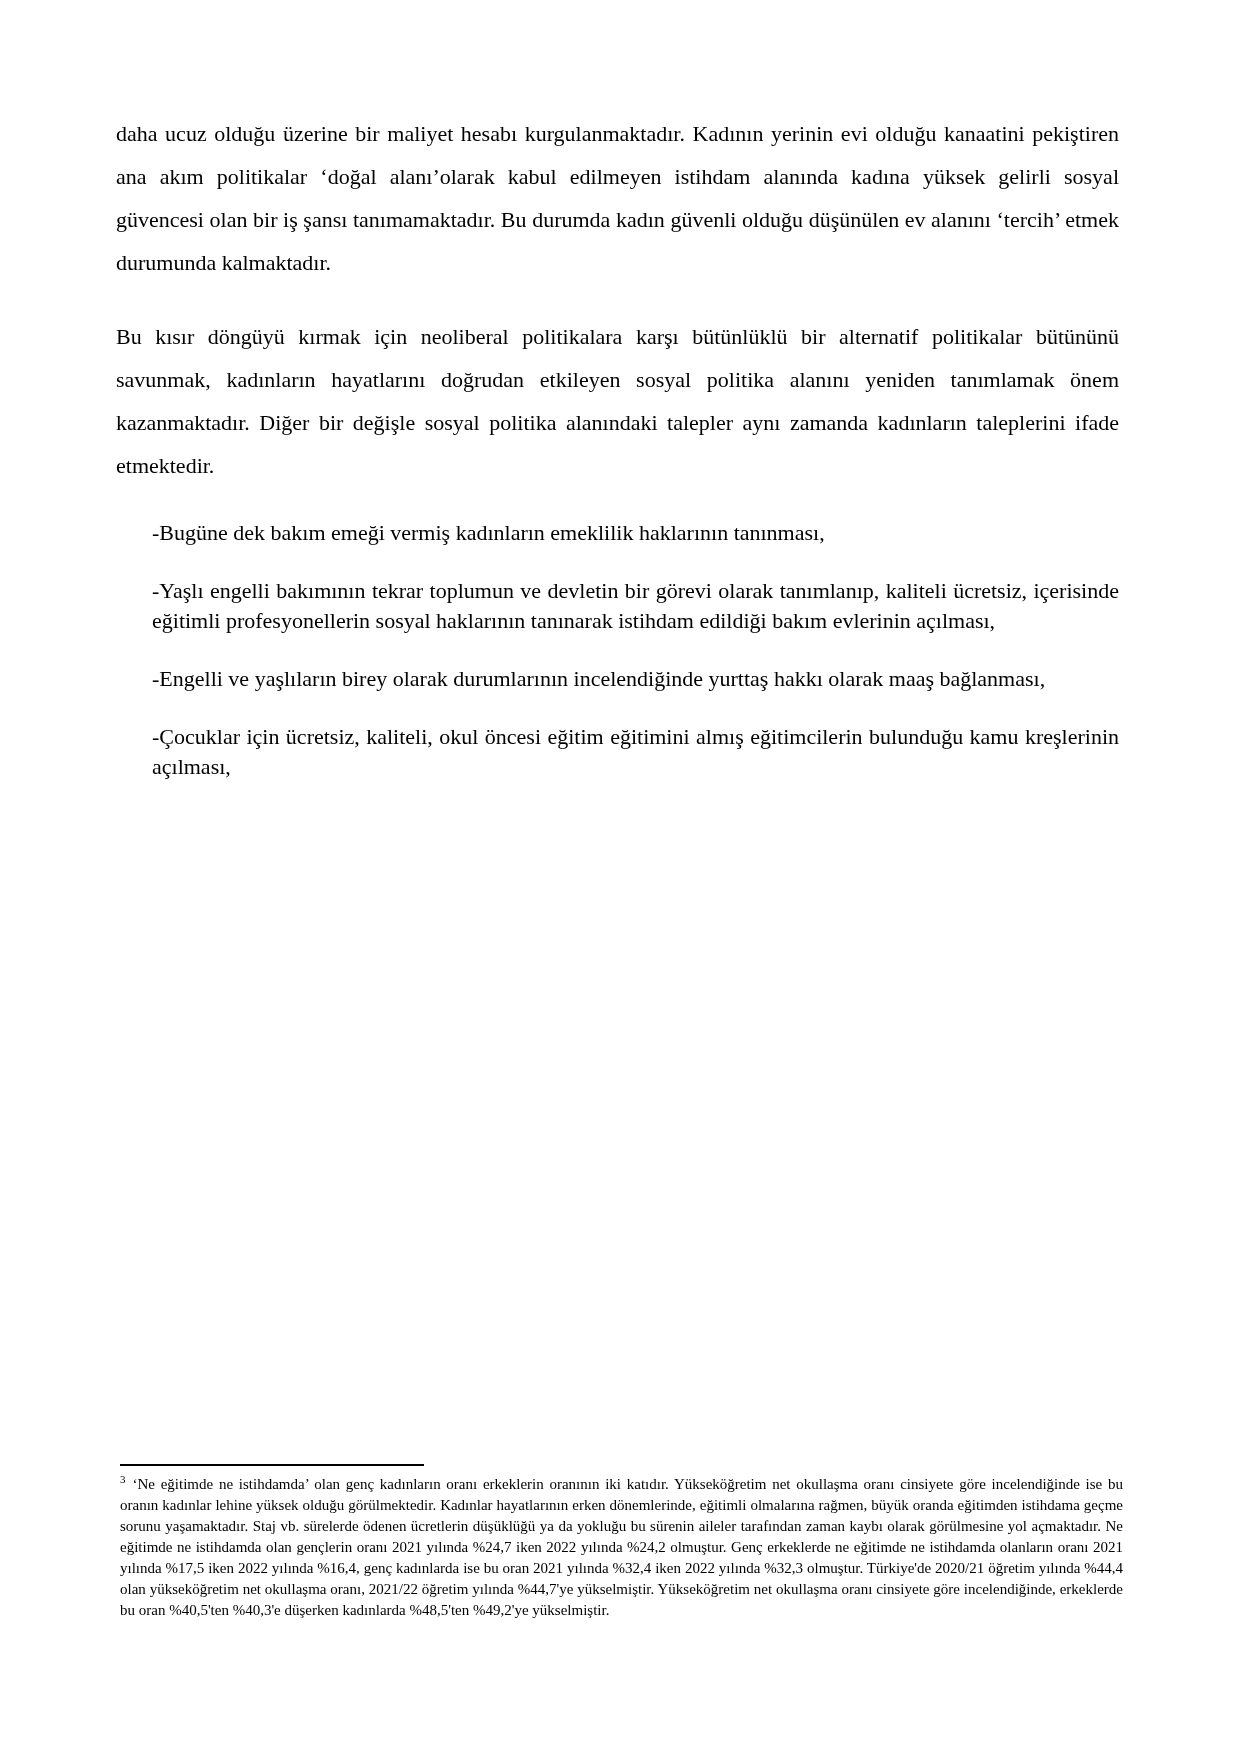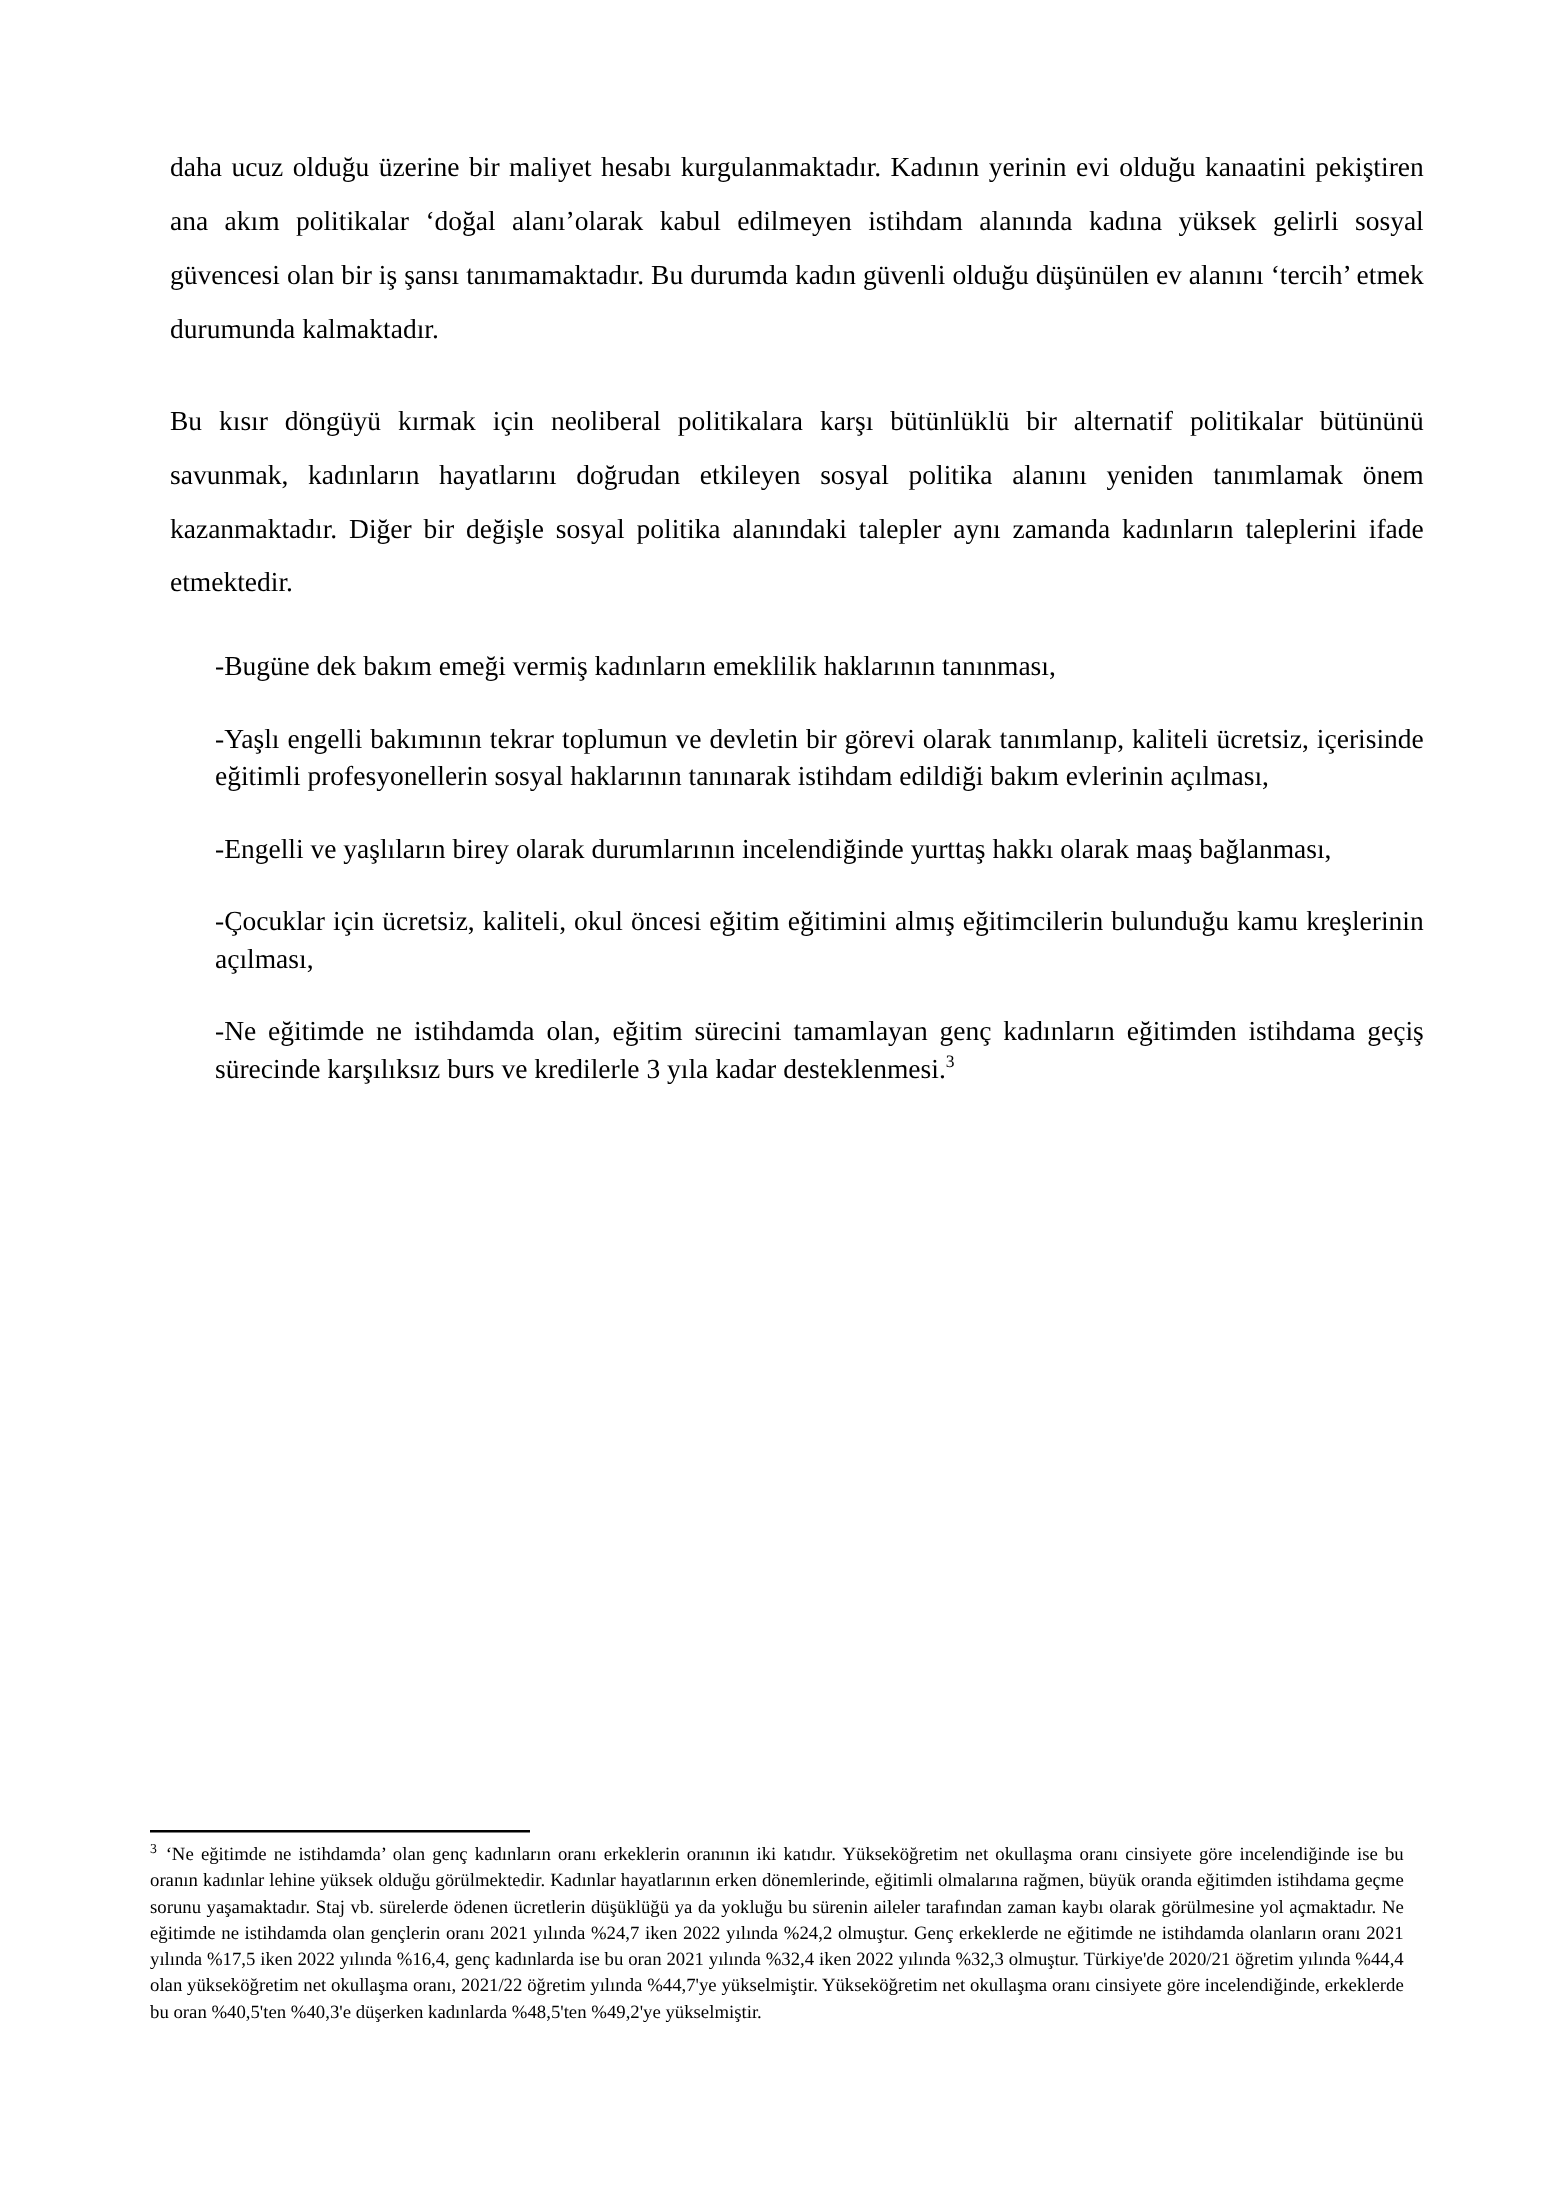--- a/index.html
+++ b/index.html
@@ -11,21 +11,21 @@
     position: relative;
     width: 1241px;
     height: 1754px;
     background: #ffffff;
     color: #000000;
     font-family: "Liberation Serif", "DejaVu Serif", serif;
     overflow: hidden;
   }
   .main {
     position: absolute;
-    left: 136px;
+    left: 116px;
     top: 112px;
     width: 1003px;
   }
   p.bp {
     font-size: 22px;
     line-height: 43px;
     text-align: justify;
     margin: 0 0 31px 0;
   }
   .demands p.li {
@@ -72,23 +72,20 @@
 
     <p class="bp">daha ucuz olduğu üzerine bir maliyet hesabı kurgulanmaktadır. Kadının yerinin evi olduğu kanaatini pekiştiren ana akım politikalar ‘doğal alanı’olarak kabul edilmeyen istihdam alanında kadına yüksek gelirli sosyal güvencesi olan bir iş şansı tanımamaktadır. Bu durumda kadın güvenli olduğu düşünülen ev alanını ‘tercih’ etmek durumunda kalmaktadır.</p>
 
     <p class="bp">Bu kısır döngüyü kırmak için neoliberal politikalara karşı bütünlüklü bir alternatif politikalar bütününü savunmak, kadınların hayatlarını doğrudan etkileyen sosyal politika alanını yeniden tanımlamak önem kazanmaktadır. Diğer bir değişle sosyal politika alanındaki talepler aynı zamanda kadınların taleplerini ifade etmektedir.</p>
 
     <div class="demands">
       <p class="li">-Bugüne dek bakım emeği vermiş kadınların emeklilik haklarının tanınması,</p>
       <p class="li">-Yaşlı engelli bakımının tekrar toplumun ve devletin bir görevi olarak tanımlanıp, kaliteli ücretsiz, içerisinde eğitimli profesyonellerin sosyal haklarının tanınarak istihdam edildiği bakım evlerinin açılması,</p>
       <p class="li">-Engelli ve yaşlıların birey olarak durumlarının incelendiğinde yurttaş hakkı olarak maaş bağlanması,</p>
       <p class="li">-Çocuklar için ücretsiz, kaliteli, okul öncesi eğitim eğitimini almış eğitimcilerin bulunduğu kamu kreşlerinin açılması,</p>
-      <p class="li">
-        <span>-Ne eğitimde ne istihdamda olan, eğitim sürecini tamamlayan genç kadınların eğitimden istihdama geçiş sürecinde karşılıksız burs ve kredilerle 3 yıla kadar desteklenmesi.</span><sup class="ref">3</sup>
-      </p>
     </div>
   </div>
 
   <div class="footnote-area">
     <div class="fn-rule"></div>
     <p class="fn">
       <sup class="fn-marker">3</sup><span>‘Ne eğitimde ne istihdamda’ olan genç kadınların oranı erkeklerin oranının iki katıdır. Yükseköğretim net okullaşma oranı cinsiyete göre incelendiğinde ise bu oranın kadınlar lehine yüksek olduğu görülmektedir. Kadınlar hayatlarının erken dönemlerinde, eğitimli olmalarına rağmen, büyük oranda eğitimden istihdama geçme sorunu yaşamaktadır. Staj vb. sürelerde ödenen ücretlerin düşüklüğü ya da yokluğu bu sürenin aileler tarafından zaman kaybı olarak görülmesine yol açmaktadır. Ne eğitimde ne istihdamda olan gençlerin oranı 2021 yılında %24,7 iken 2022 yılında %24,2 olmuştur. Genç erkeklerde ne eğitimde ne istihdamda olanların oranı 2021 yılında %17,5 iken 2022 yılında %16,4, genç kadınlarda ise bu oran 2021 yılında %32,4 iken 2022 yılında %32,3 olmuştur. Türkiye'de 2020/21 öğretim yılında %44,4 olan yükseköğretim net okullaşma oranı, 2021/22 öğretim yılında %44,7'ye yükselmiştir. Yükseköğretim net okullaşma oranı cinsiyete göre incelendiğinde, erkeklerde bu oran %40,5'ten %40,3'e düşerken kadınlarda %48,5'ten %49,2'ye yükselmiştir.</span>
     </p>
   </div>
 </div>

